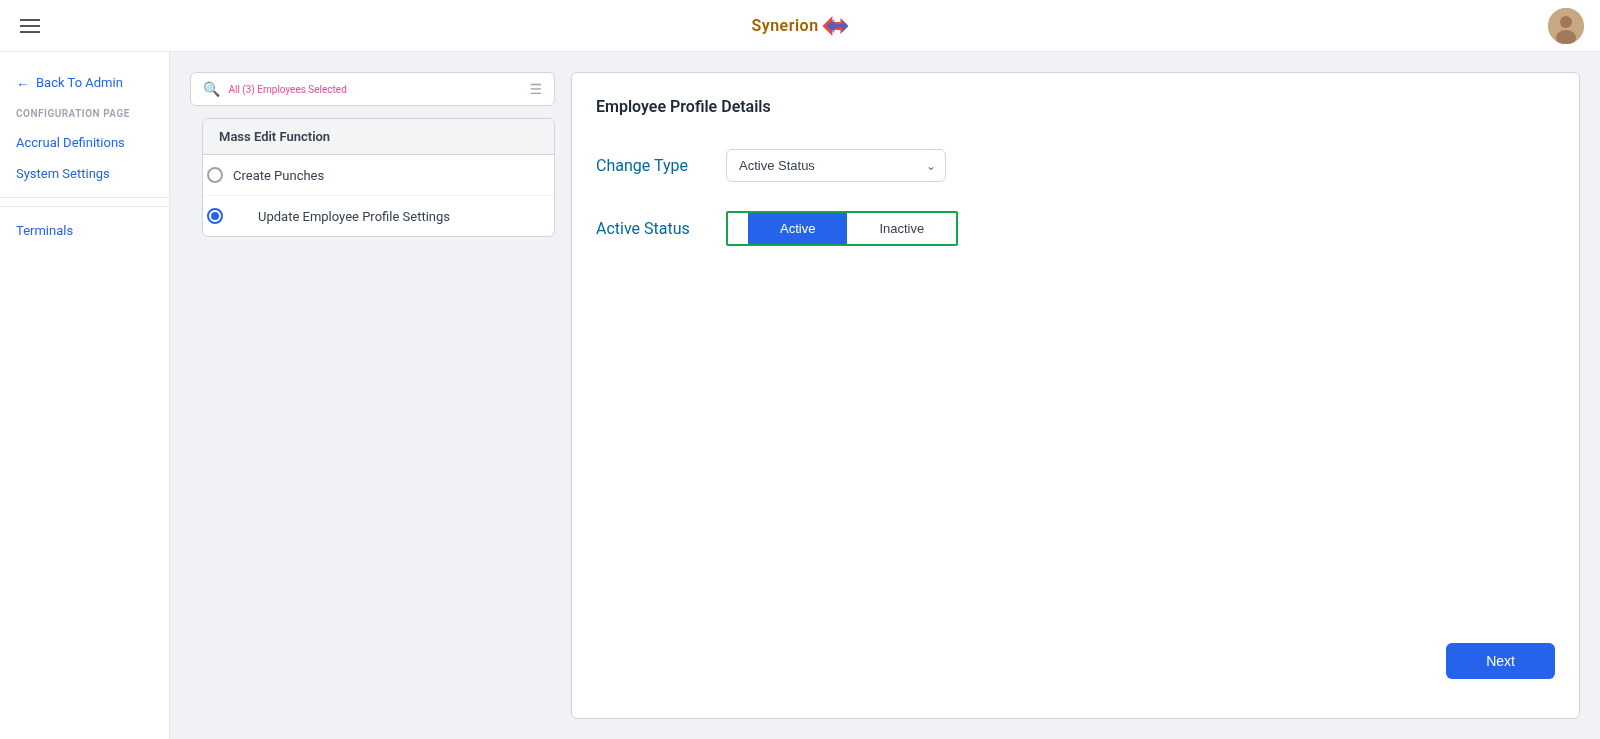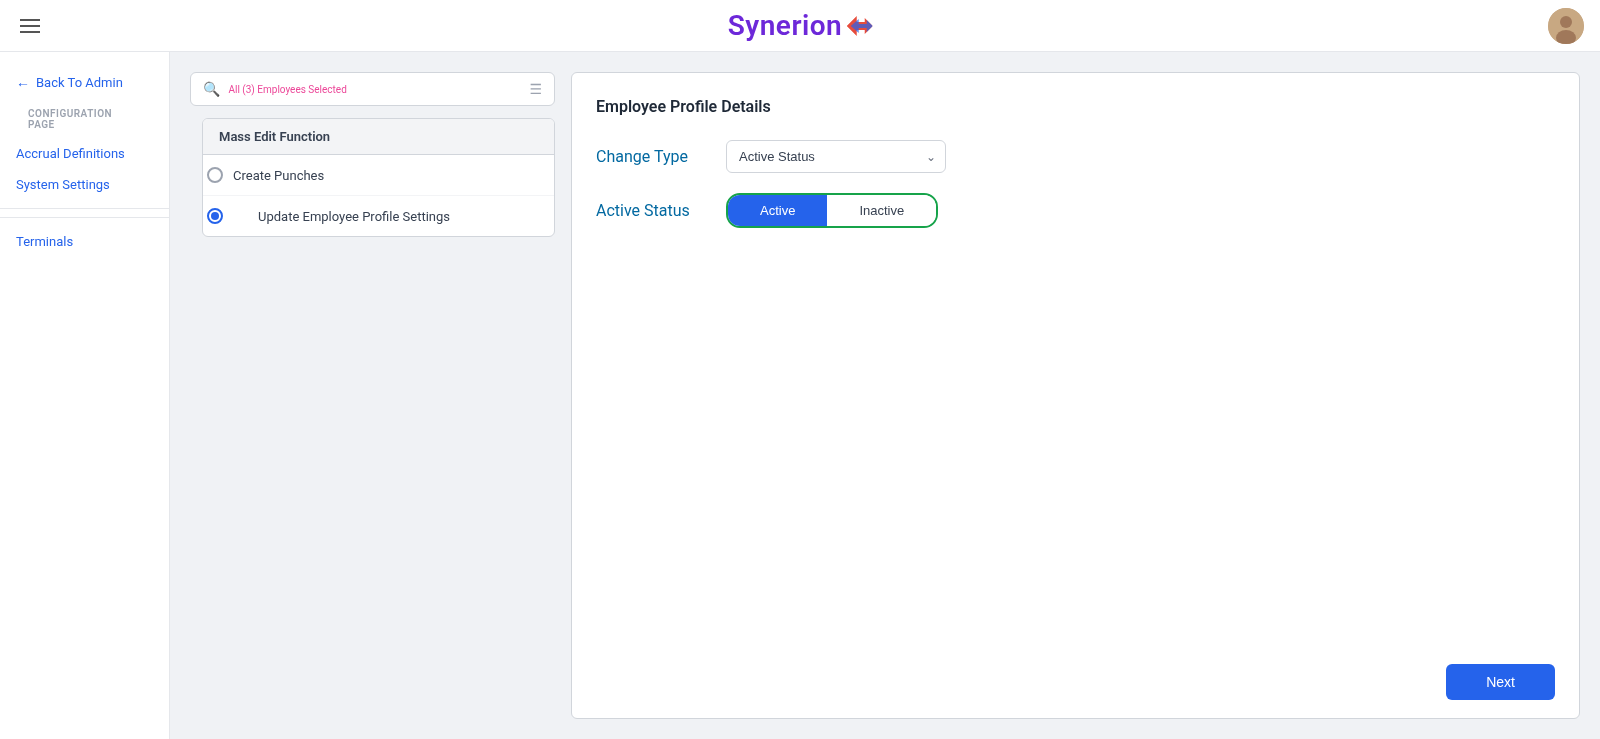--- a/index.html
+++ b/index.html
@@ -46,23 +46,23 @@
     }
     .logo-area {
       display: flex;
       align-items: center;
       gap: 4px;
       position: absolute;
       left: 50%;
       transform: translateX(-50%);
     }
     .logo-text {
-      font-size: 28px;
+      font-size: 16px;
       font-weight: 600;
-      color: #6d28d9;
+      color: #a16207;
       letter-spacing: 0.5px;
     }
     .avatar {
       width: 36px;
       height: 36px;
       border-radius: 50%;
       background: #c8a882;
       overflow: hidden;
       display: flex;
       align-items: center;
@@ -97,21 +97,21 @@
       text-decoration: none;
       margin-bottom: 8px;
     }
     .back-arrow {
       font-size: 14px;
       color: #2563eb;
     }
     .config-label {
       font-size: 10px;
       color: #9ca3af;
-      padding: 4px 28px 8px;
+      padding: 4px 16px 8px;
       text-transform: uppercase;
       letter-spacing: 0.5px;
       font-weight: 600;
     }
     .sidebar-item {
       padding: 8px 16px;
       font-size: 13px;
       color: #2563eb;
       cursor: pointer;
     }
@@ -214,20 +214,21 @@
     
     .right-panel {
       flex: 1;
       background: #fff;
       border: 1px solid #d1d5db;
       border-radius: 6px;
       display: flex;
       flex-direction: column;
       padding: 24px;
       position: relative;
+      gap: 9px;
     }
     .panel-title {
       font-size: 16px;
       font-weight: 600;
       color: #1f2937;
       margin-bottom: 24px;
     }
 
     .form-row {
       display: flex;
@@ -264,22 +265,23 @@
       transform: translateY(-50%);
       color: #6b7280;
       font-size: 12px;
       pointer-events: none;
     }
 
     
     .toggle-group {
       display: flex;
       border: 2.5px solid #16a34a;
-      border-radius: 14px;
+      border-radius: 2px;
       overflow: hidden;
+      padding-left: 20px;
     }
     .toggle-btn {
       padding: 8px 32px;
       font-size: 13px;
       font-weight: 500;
       cursor: pointer;
       border: none;
       outline: none;
     }
     .toggle-btn.active {
@@ -287,21 +289,21 @@
       color: #fff;
     }
     .toggle-btn.inactive {
       background: #fff;
       color: #374151;
     }
 
     
     .next-btn-area {
       position: absolute;
-      bottom: 18px;
+      bottom: 39px;
       right: 24px;
     }
     .next-btn {
       background: #2563eb;
       color: #fff;
       border: none;
       border-radius: 6px;
       padding: 10px 40px;
       font-size: 14px;
       font-weight: 500;

